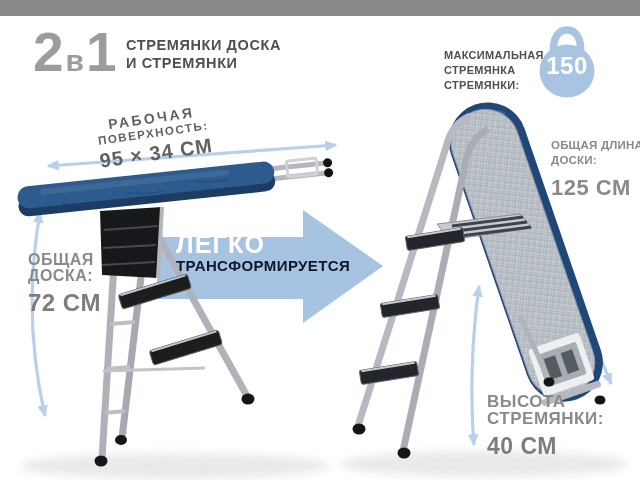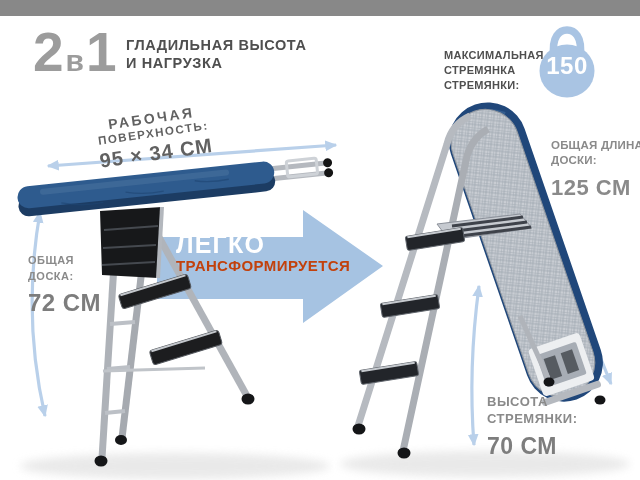--- a/index.html
+++ b/index.html
@@ -18,38 +18,38 @@
   .badge .small{font-size:30px;margin:0 3px}
   .title{left:126px;top:20px;color:var(--title_gray);font-size:14.5px;line-height:18px;font-weight:800;letter-spacing:.6px;white-space:nowrap}
   
   .maxload-label{left:444px;top:32px;color:var(--title_gray);font-size:11px;line-height:15px;font-weight:800;letter-spacing:.3px;white-space:nowrap}
   .kettlebell-wrap{left:531px;top:9px;width:72px;height:74px}
   .kettlebell-wrap svg{position:absolute;left:0;top:0}
   .kb-value{position:absolute;left:0;top:27px;width:72px;text-align:center;color:#fff;font-size:24px;font-weight:700;letter-spacing:.5px}
   .kb-unit{position:absolute;left:0;top:53px;width:72px;text-align:left;color:rgba(255,255,255,.85);font-size:12px;font-weight:800}
   
   .callout{color:var(--callout_label_gray);font-weight:800}
-  .callout .lbl{font-size:11px;line-height:16px;letter-spacing:.5px;white-space:nowrap}
+  .callout .lbl{font-size:16px;line-height:16px;letter-spacing:.5px;white-space:nowrap}
   .callout .val{color:var(--callout_value_gray);font-size:24px;letter-spacing:.5px;margin-top:5px;white-space:nowrap}
   .work-surface{left:84px;top:94px;width:140px;text-align:center;transform:rotate(-8deg);color:var(--work_surface_gray)}
   .work-surface .l1{font-size:14px;letter-spacing:2.5px;line-height:16px}
   .work-surface .l2{font-size:11.5px;letter-spacing:1.6px;line-height:14px}
   .work-surface .val{color:var(--work_surface_gray);font-size:20px;letter-spacing:1px;margin-top:2px}
   .total-height{left:28px;top:236px}
   .board-length{left:551px;top:122px}
   .board-length .lbl{font-size:11.5px;line-height:15px;letter-spacing:.2px}
   .board-length .val{font-size:22px;margin-top:7px;color:#8a8a8a}
   .ladder-height{left:487px;top:377px}
-  .ladder-height .lbl{font-size:13px;line-height:17px}
+  .ladder-height .lbl{font-size:17px;line-height:17px}
   .ladder-height .val{font-size:23px;margin-top:6px}
   
   .arrow-svg{left:150px;top:185px;width:240px;height:130px;z-index:1}
   .arrow-shape{fill:var(--accent_blue)}
   .arrow-t1{left:176px;top:214px;color:#fff;font-size:25px;font-weight:800;letter-spacing:1.2px;z-index:3;white-space:nowrap}
-  .arrow-t2{left:176px;top:241px;color:#c2410c;font-size:15px;font-weight:800;letter-spacing:.4px;z-index:3;white-space:nowrap}
+  .arrow-t2{left:176px;top:241px;color:#0f172a;font-size:15px;font-weight:800;letter-spacing:.4px;z-index:3;white-space:nowrap}
   
   .dims{left:0;top:0;width:640px;height:480px;z-index:1;pointer-events:none}
   .dim{stroke:var(--dim_line_blue);stroke-width:3.2;fill:none}
   .dim-arrow{fill:var(--dim_line_blue)}
   
   .product{z-index:2}
   .left-product{left:5px;top:120px;width:335px;height:360px}
   .right-product{left:330px;top:78px;width:305px;height:400px}
   .text-layer{z-index:3}
   .kb-icon{fill:var(--kettlebell_blue)}
@@ -57,22 +57,22 @@
 </style>
 </head>
 <body>
 
 <div class="canvas">
 
   <div class="abs badge text-layer">
     <span class="big">2</span><span class="small">в</span><span class="big">1</span>
   </div>
   <div class="abs title text-layer">
-    <div>ГЛАДИЛЬНАЯ ВЫСОТА</div>
-    <div>И НАГРУЗКА</div>
+    <div>СТРЕМЯНКИ ДОСКА</div>
+    <div>И СТРЕМЯНКИ</div>
   </div>
 
   <div class="abs maxload-label text-layer">
     <div>МАКСИМАЛЬНАЯ</div>
     <div>СТРЕМЯНКА</div>
     <div>СТРЕМЯНКИ:</div>
   </div>
   <div class="abs kettlebell-wrap text-layer">
     <svg width="72" height="74" viewBox="0 0 72 74">
       <path class="kb-handle" d="M23,32 C20,11 29,5 36,5 C43,5 52,11 49,32" fill="none" stroke-width="7.5" stroke-linecap="round"></path>
@@ -219,16 +219,16 @@
 
   <div class="abs callout board-length text-layer">
     <div class="lbl">ОБЩАЯ ДЛИНА</div>
     <div class="lbl">ДОСКИ:</div>
     <div class="val">125 СМ</div>
   </div>
 
   <div class="abs callout ladder-height text-layer">
     <div class="lbl">ВЫСОТА</div>
     <div class="lbl">СТРЕМЯНКИ:</div>
-    <div class="val">70 СМ</div>
+    <div class="val">40 СМ</div>
   </div>
 
 </div>
 
 </body></html>

